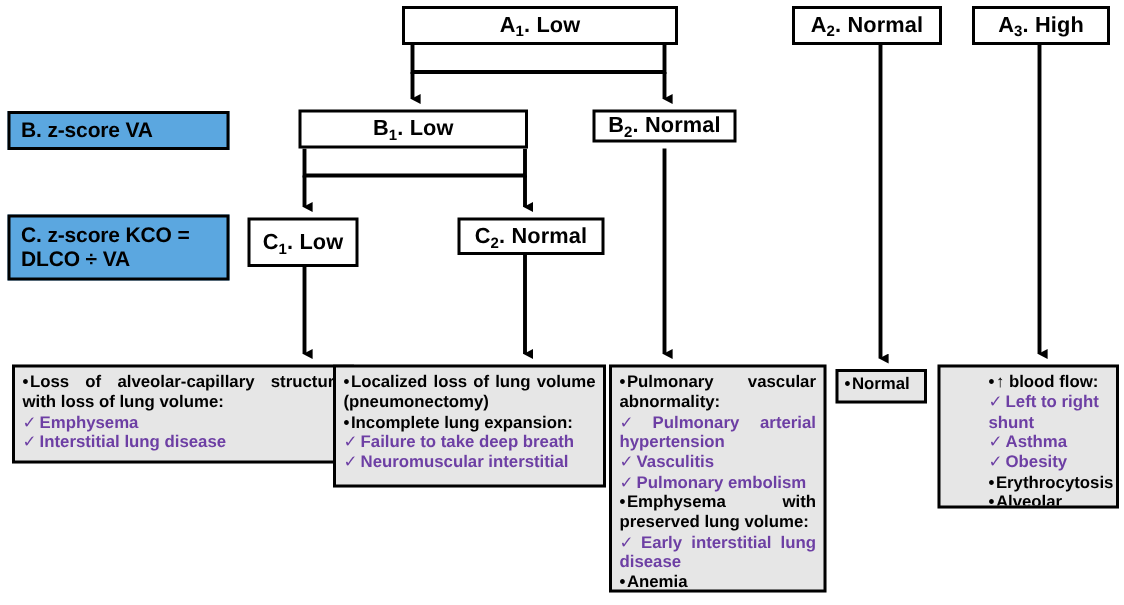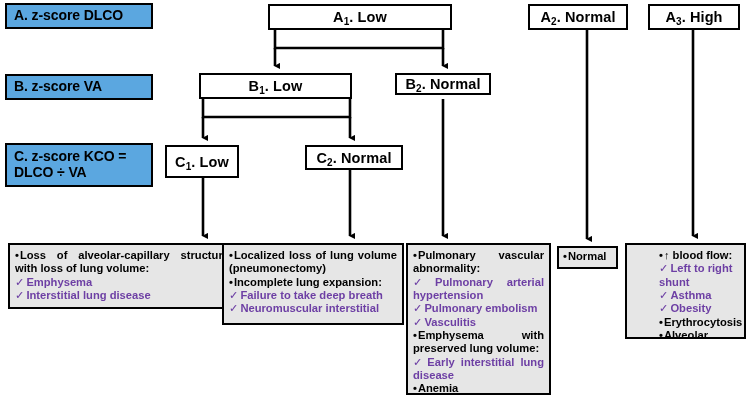--- a/index.html
+++ b/index.html
@@ -129,23 +129,20 @@
       <path d="M 350,170 L 350,236" marker-end="url(#arrowhead)"></path>
 
       <path d="M 443,99 L 443,236" marker-end="url(#arrowhead)"></path>
 
       <path d="M 587,30 L 587,239" marker-end="url(#arrowhead)"></path>
 
       <path d="M 693,30 L 693,236" marker-end="url(#arrowhead)"></path>
     </g>
   </svg>
 
-  <div class="legend" style="left:5px; top:3px; width:148px; height:26px;">
-    <span class="legend-text">A. z-score DLCO</span>
-  </div>
 
   <div class="legend" style="left:5px; top:74px; width:148px; height:26px;">
     <span class="legend-text">B. z-score VA</span>
   </div>
 
   <div class="legend" style="left:5px; top:143px; width:148px; height:44px; flex-direction:column; align-items:flex-start; justify-content:center;">
     <span class="legend-text">C. z-score KCO =</span>
     <span class="legend-text">DLCO  ÷  VA</span>
   </div>
 
@@ -186,22 +183,22 @@
   <div class="outcome" id="outcome-2" style="left:222px; top:243px; width:182px; height:82px;">
       <div class="line black just bullet">Localized loss of lung volume (pneumonectomy)</div>
       <div class="line black bullet">Incomplete lung expansion:</div>
       <div class="line purple check">Failure to take deep breath</div>
       <div class="line purple check">Neuromuscular interstitial</div>
     </div>
 
   <div class="outcome" id="outcome-3" style="left:406px; top:243px; width:145px; height:152px;">
       <div class="line black just bullet">Pulmonary vascular abnormality:</div>
       <div class="line purple just check">Pulmonary arterial hypertension</div>
+      <div class="line purple check">Vasculitis</div>
       <div class="line purple check">Pulmonary embolism</div>
-      <div class="line purple check">Vasculitis</div>
       <div class="line black just bullet">Emphysema with preserved lung volume:</div>
       <div class="line purple just check">Early interstitial lung disease</div>
       <div class="line black bullet">Anemia</div>
     </div>
 
   <div class="outcome" id="outcome-4" style="left:557px; top:246px; width:61px; height:23px; padding:2px 4px;">
       <div class="line black bullet">Normal</div>
     </div>
 
   <div class="outcome" id="outcome-5" style="left:625px; top:243px; width:121px; height:96px;padding-left:32px;">

